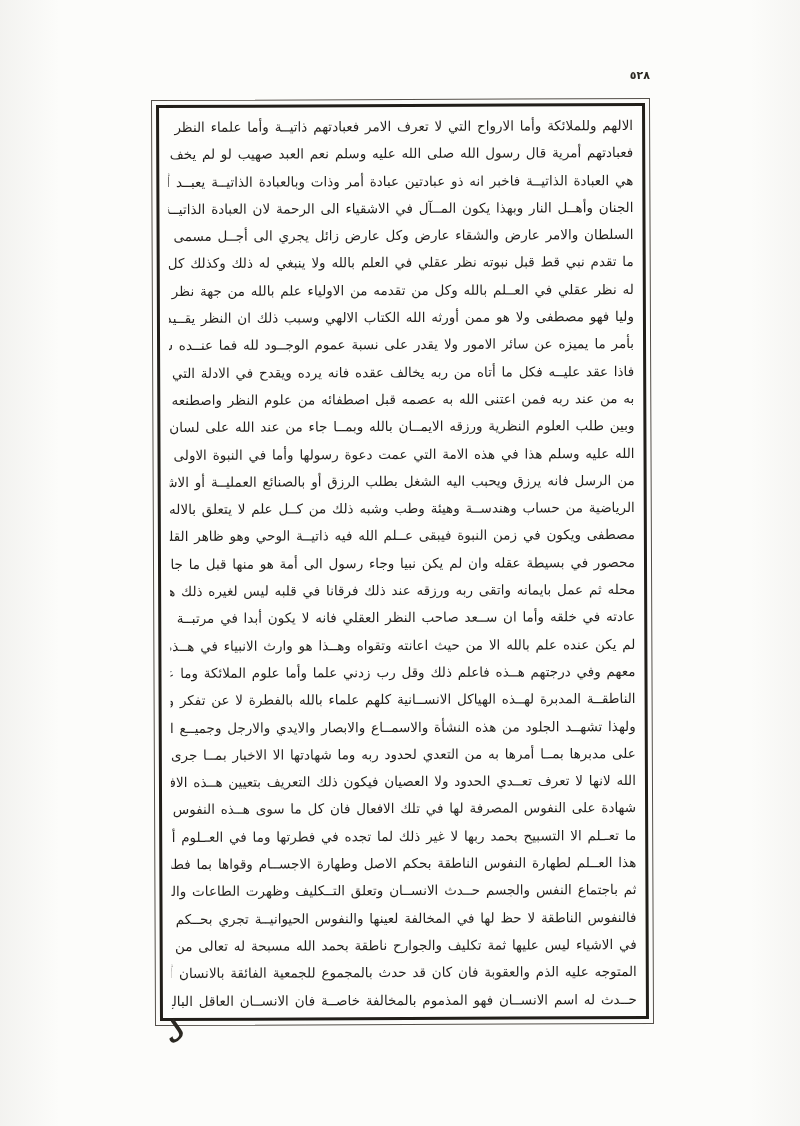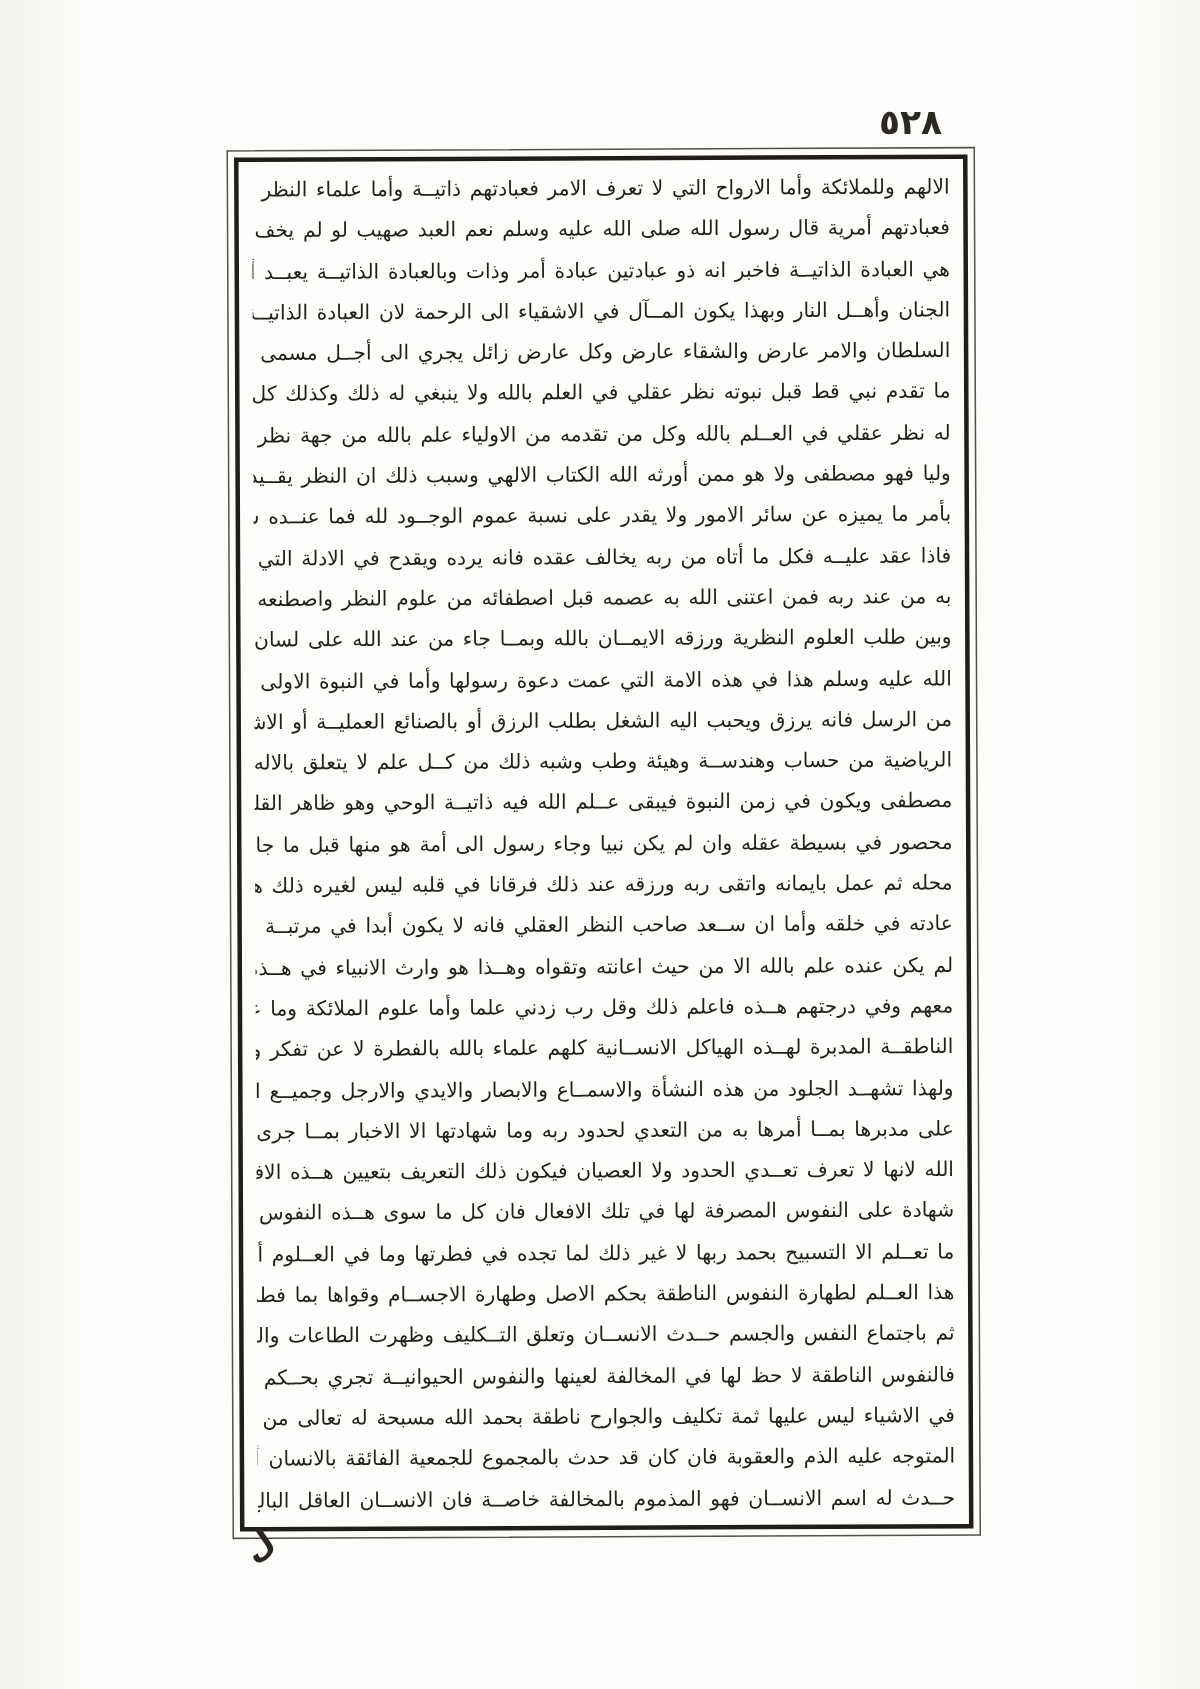--- a/index.html
+++ b/index.html
@@ -23,22 +23,22 @@
     background:
       linear-gradient(90deg, rgba(120,115,105,0.07), rgba(0,0,0,0) 60px),
       linear-gradient(270deg, rgba(120,115,105,0.05), rgba(0,0,0,0) 50px);
     pointer-events: none;
   }
   .page-number {
     position: absolute;
     top: 69px;
     left: 586px;
     width: 64px;
-    text-align: left;
-    font-size: 23px;
+    text-align: right;
+    font-size: 11px;
     font-weight: bold;
     letter-spacing: 3px;
     color: #2b2822;
   }
   .text-frame {
     position: absolute;
     left: 158px;
     top: 104px;
     width: 489px;
     height: 916px;

